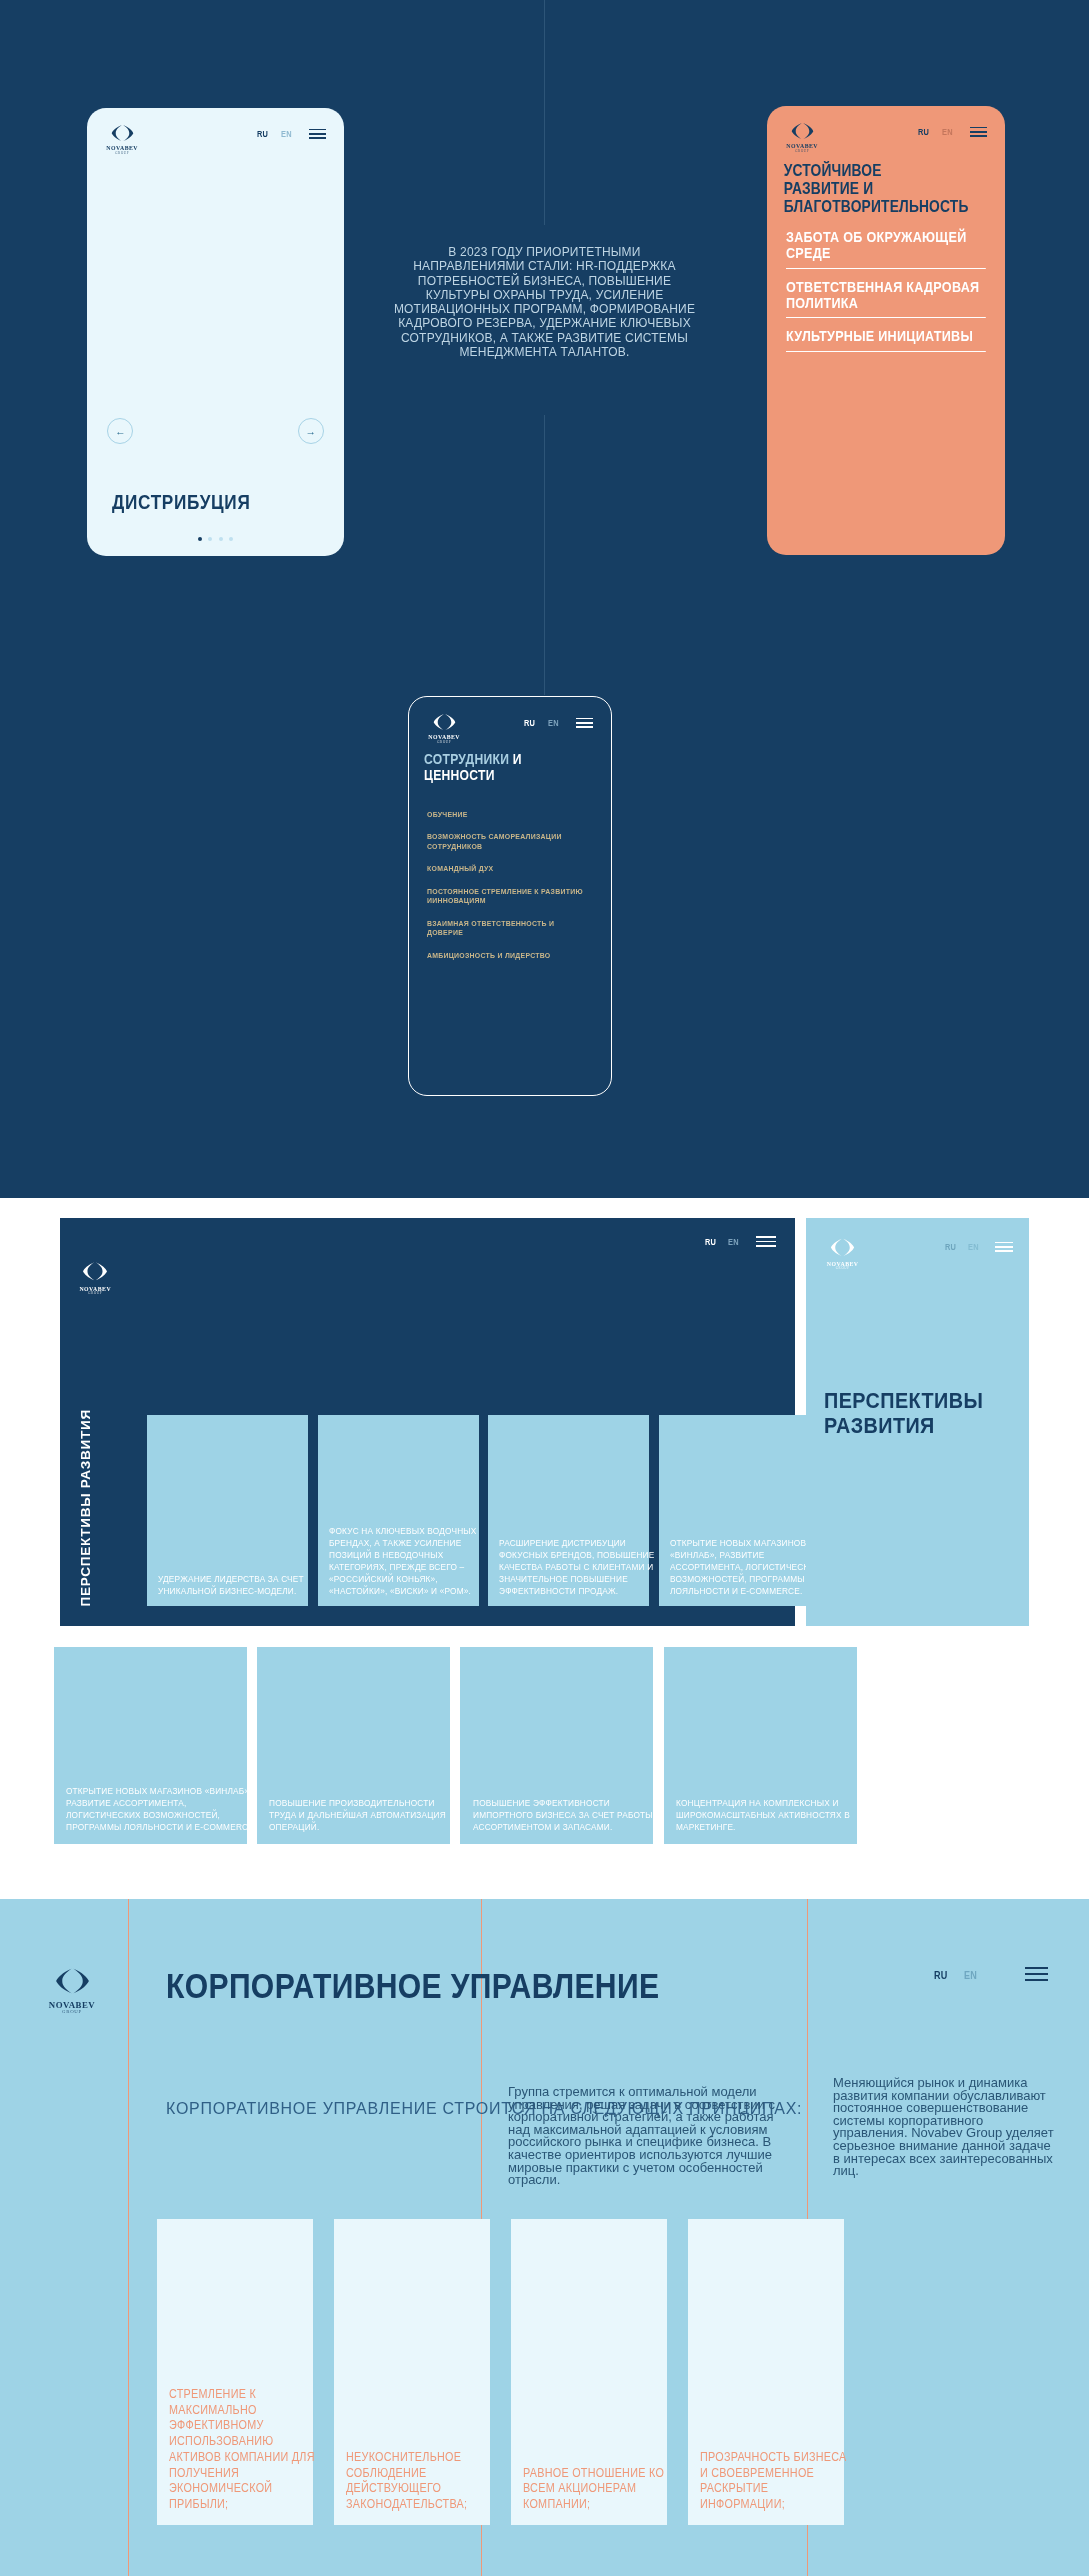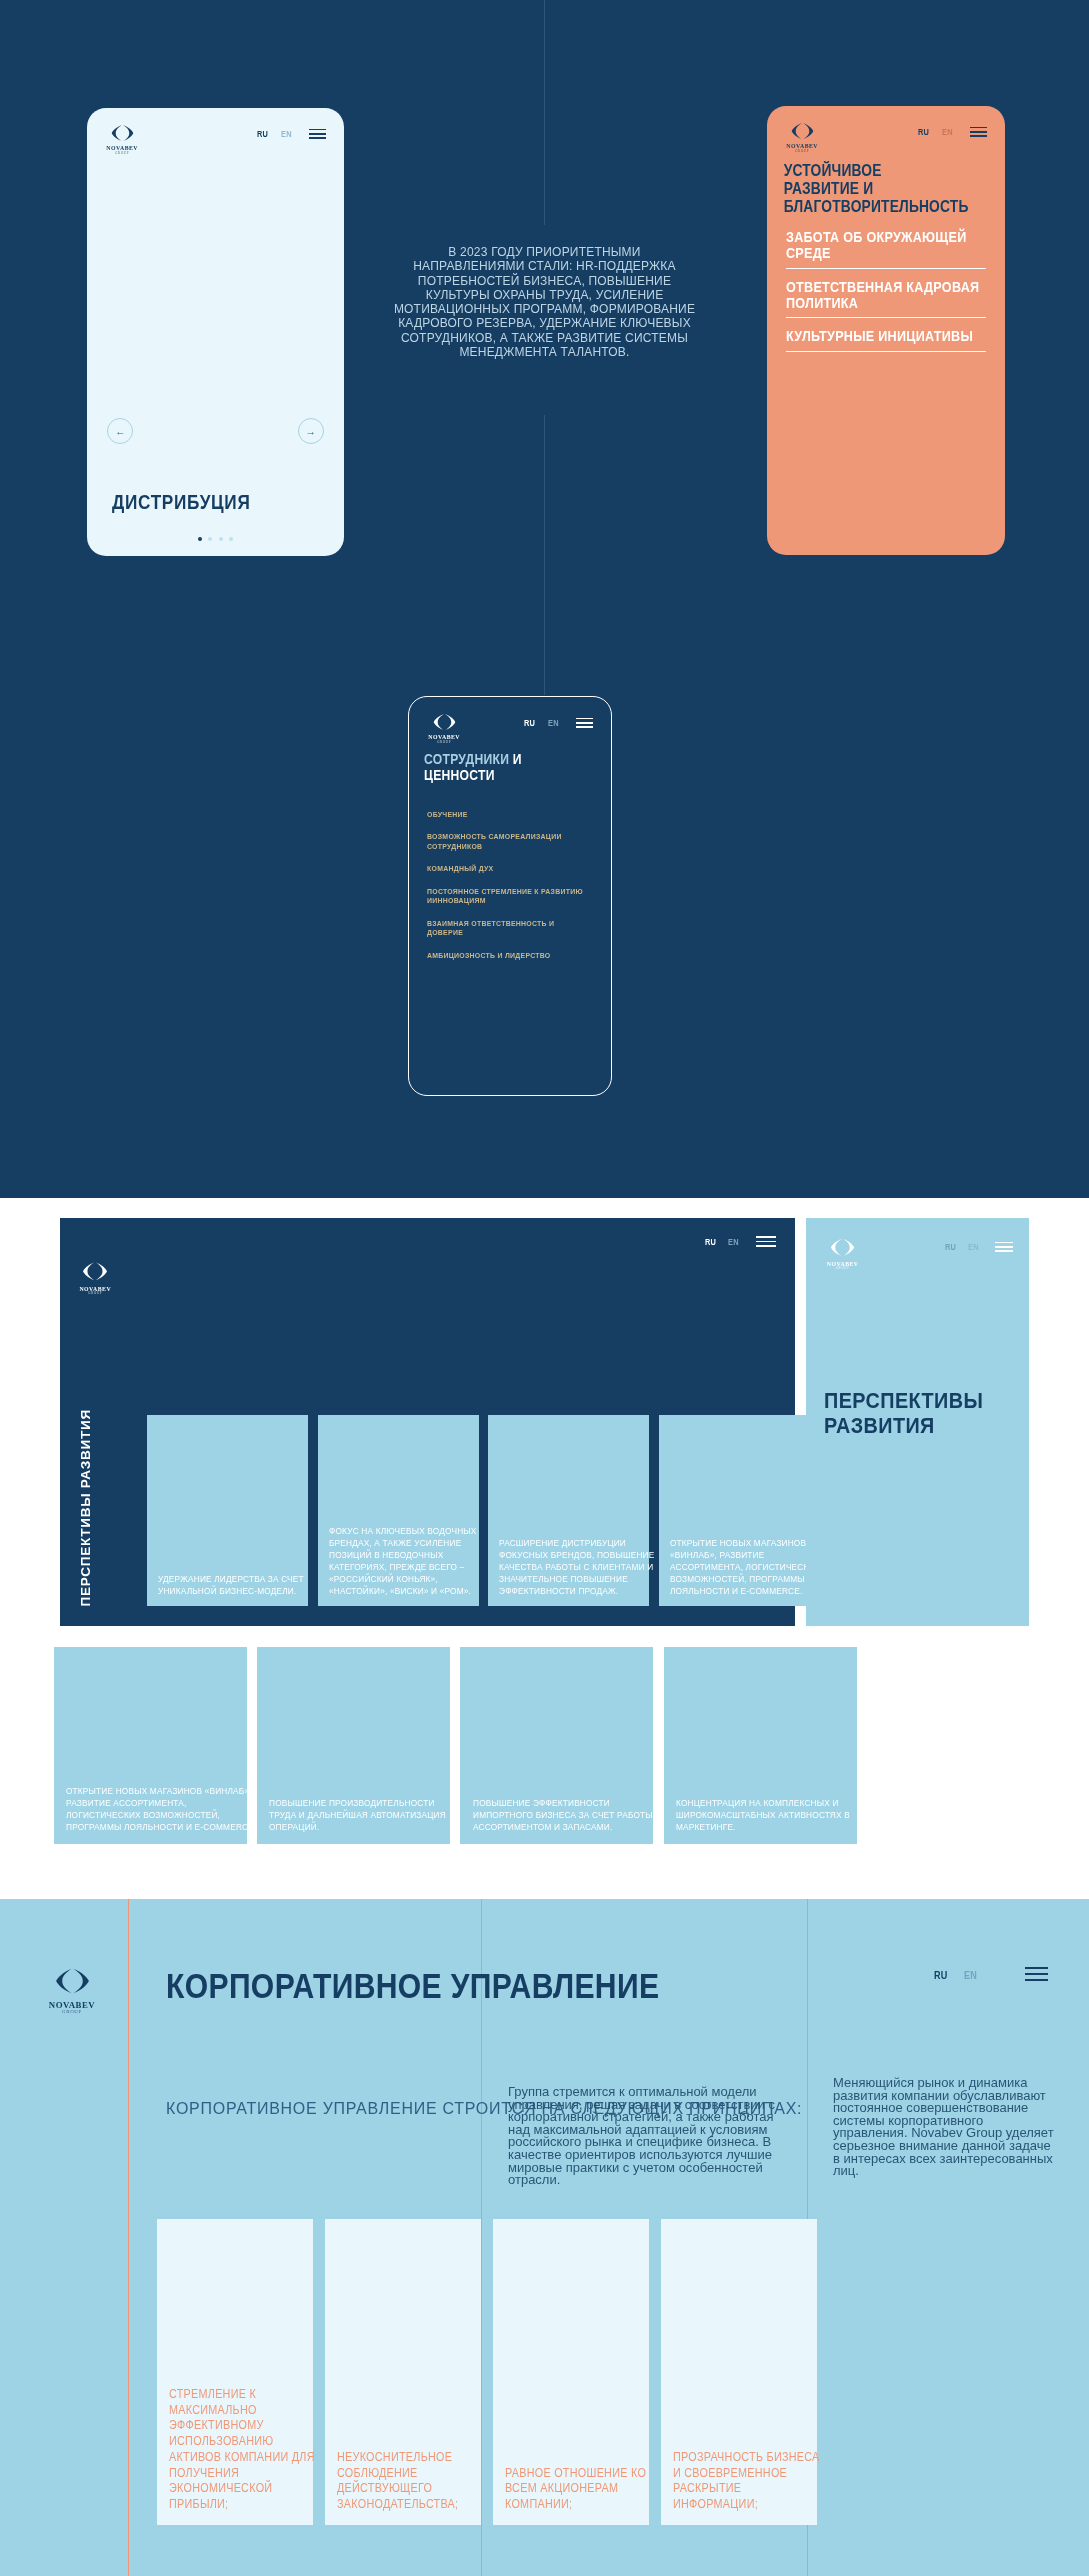--- a/index.html
+++ b/index.html
@@ -245,21 +245,21 @@
     position: absolute;
     font-family: "Liberation Sans", sans-serif;
     font-size: 13px; line-height: 12.6px; color: #2a5676;
   }
   .sec3-nav { position: absolute; right: 41px; top: 68px; display: flex; align-items: center; gap: 39px; }
   .sec3-nav .lang { font-size: 11.6px; width: 18.4px; }
   .sec3-nav .lang-active { color: #163e63; }
   .sec3-nav .lang-idle { color: #6fa7c1; }
   .sec3-nav .burger { width: 23px; gap: 4.1px; }
   .sec3-nav .burger span { background: #163e63; height: 2px; }
-  .sec3-cards { position: absolute; left: 157px; top: 2261px; display: flex; gap: 12px; text-decoration: underline; }
+  .sec3-cards { position: absolute; left: 157px; top: 2261px; display: flex; gap: 21px; text-decoration: underline; }
   .pcard { width: 156px; height: 306px; background: #e9f7fc; position: relative; }
   .pcard p {
     position: absolute; bottom: 12.3px; left: 12.3px; right: 8.2px;
     font-family: "Liberation Sans Narrow", "Liberation Sans", sans-serif;
     font-size: 12px; line-height: 15.7px; font-weight: 400; letter-spacing: 0.3px;
     color: #ef9878; transform: scaleX(.9); transform-origin: left bottom;
     width: 110%;
   }
 </style>
 </head>

